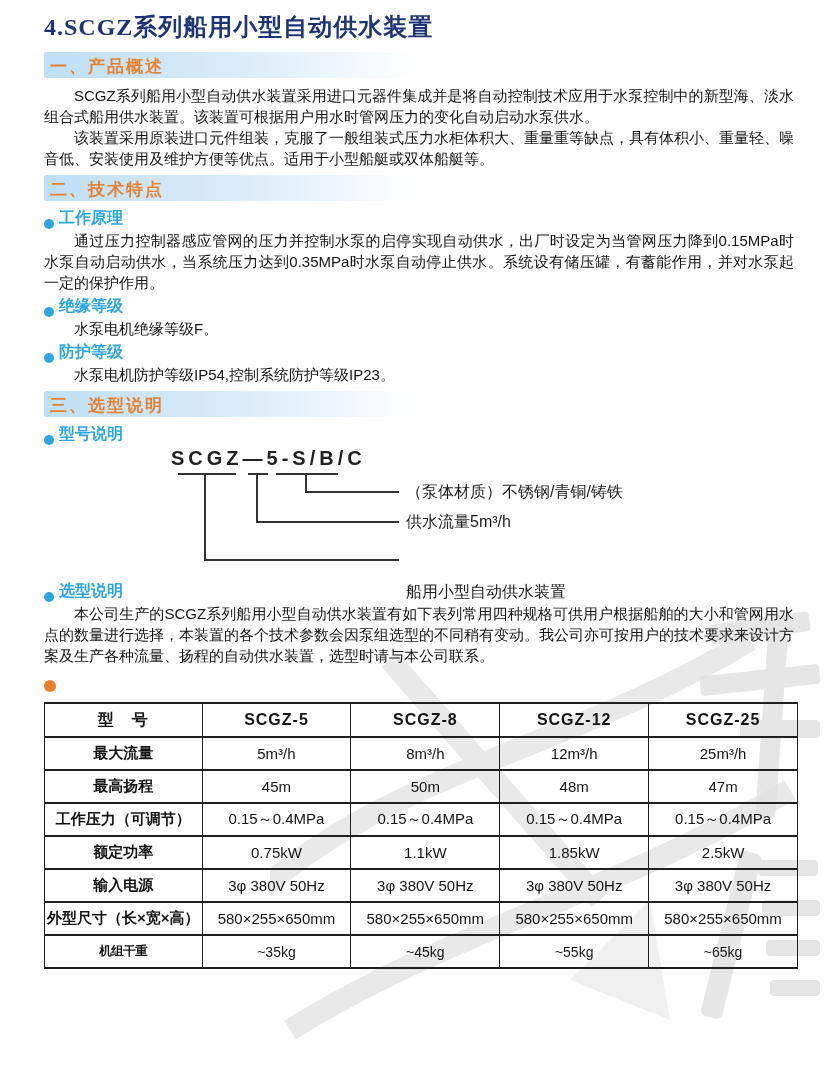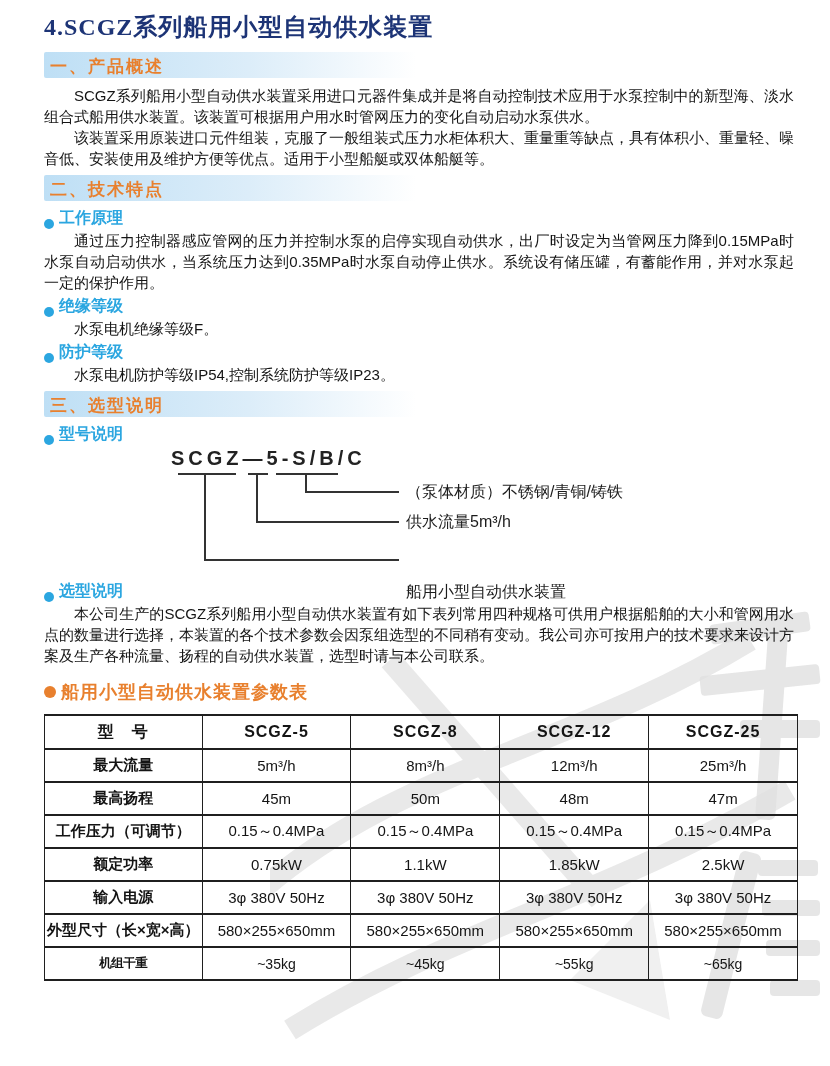--- a/index.html
+++ b/index.html
@@ -153,21 +153,20 @@
   </div>
 
   <div class="bullet-head">
     <span class="dot"></span>
     <span>选型说明</span>
   </div>
   <p class="para">本公司生产的SCGZ系列船用小型自动供水装置有如下表列常用四种规格可供用户根据船舶的大小和管网用水点的数量进行选择，本装置的各个技术参数会因泵组选型的不同稍有变动。我公司亦可按用户的技术要求来设计方案及生产各种流量、扬程的自动供水装置，选型时请与本公司联系。</p>
 
   <div class="table-title">
     <span class="orange-dot"></span>
-    <span>船用小型自动供水装置参数表</span>
   </div>
 
   <table class="spec">
     <colgroup>
       <col class="c0">
         <col class="cn">
         <col class="cn">
         <col class="cn">
         <col class="cn">
     </colgroup>

